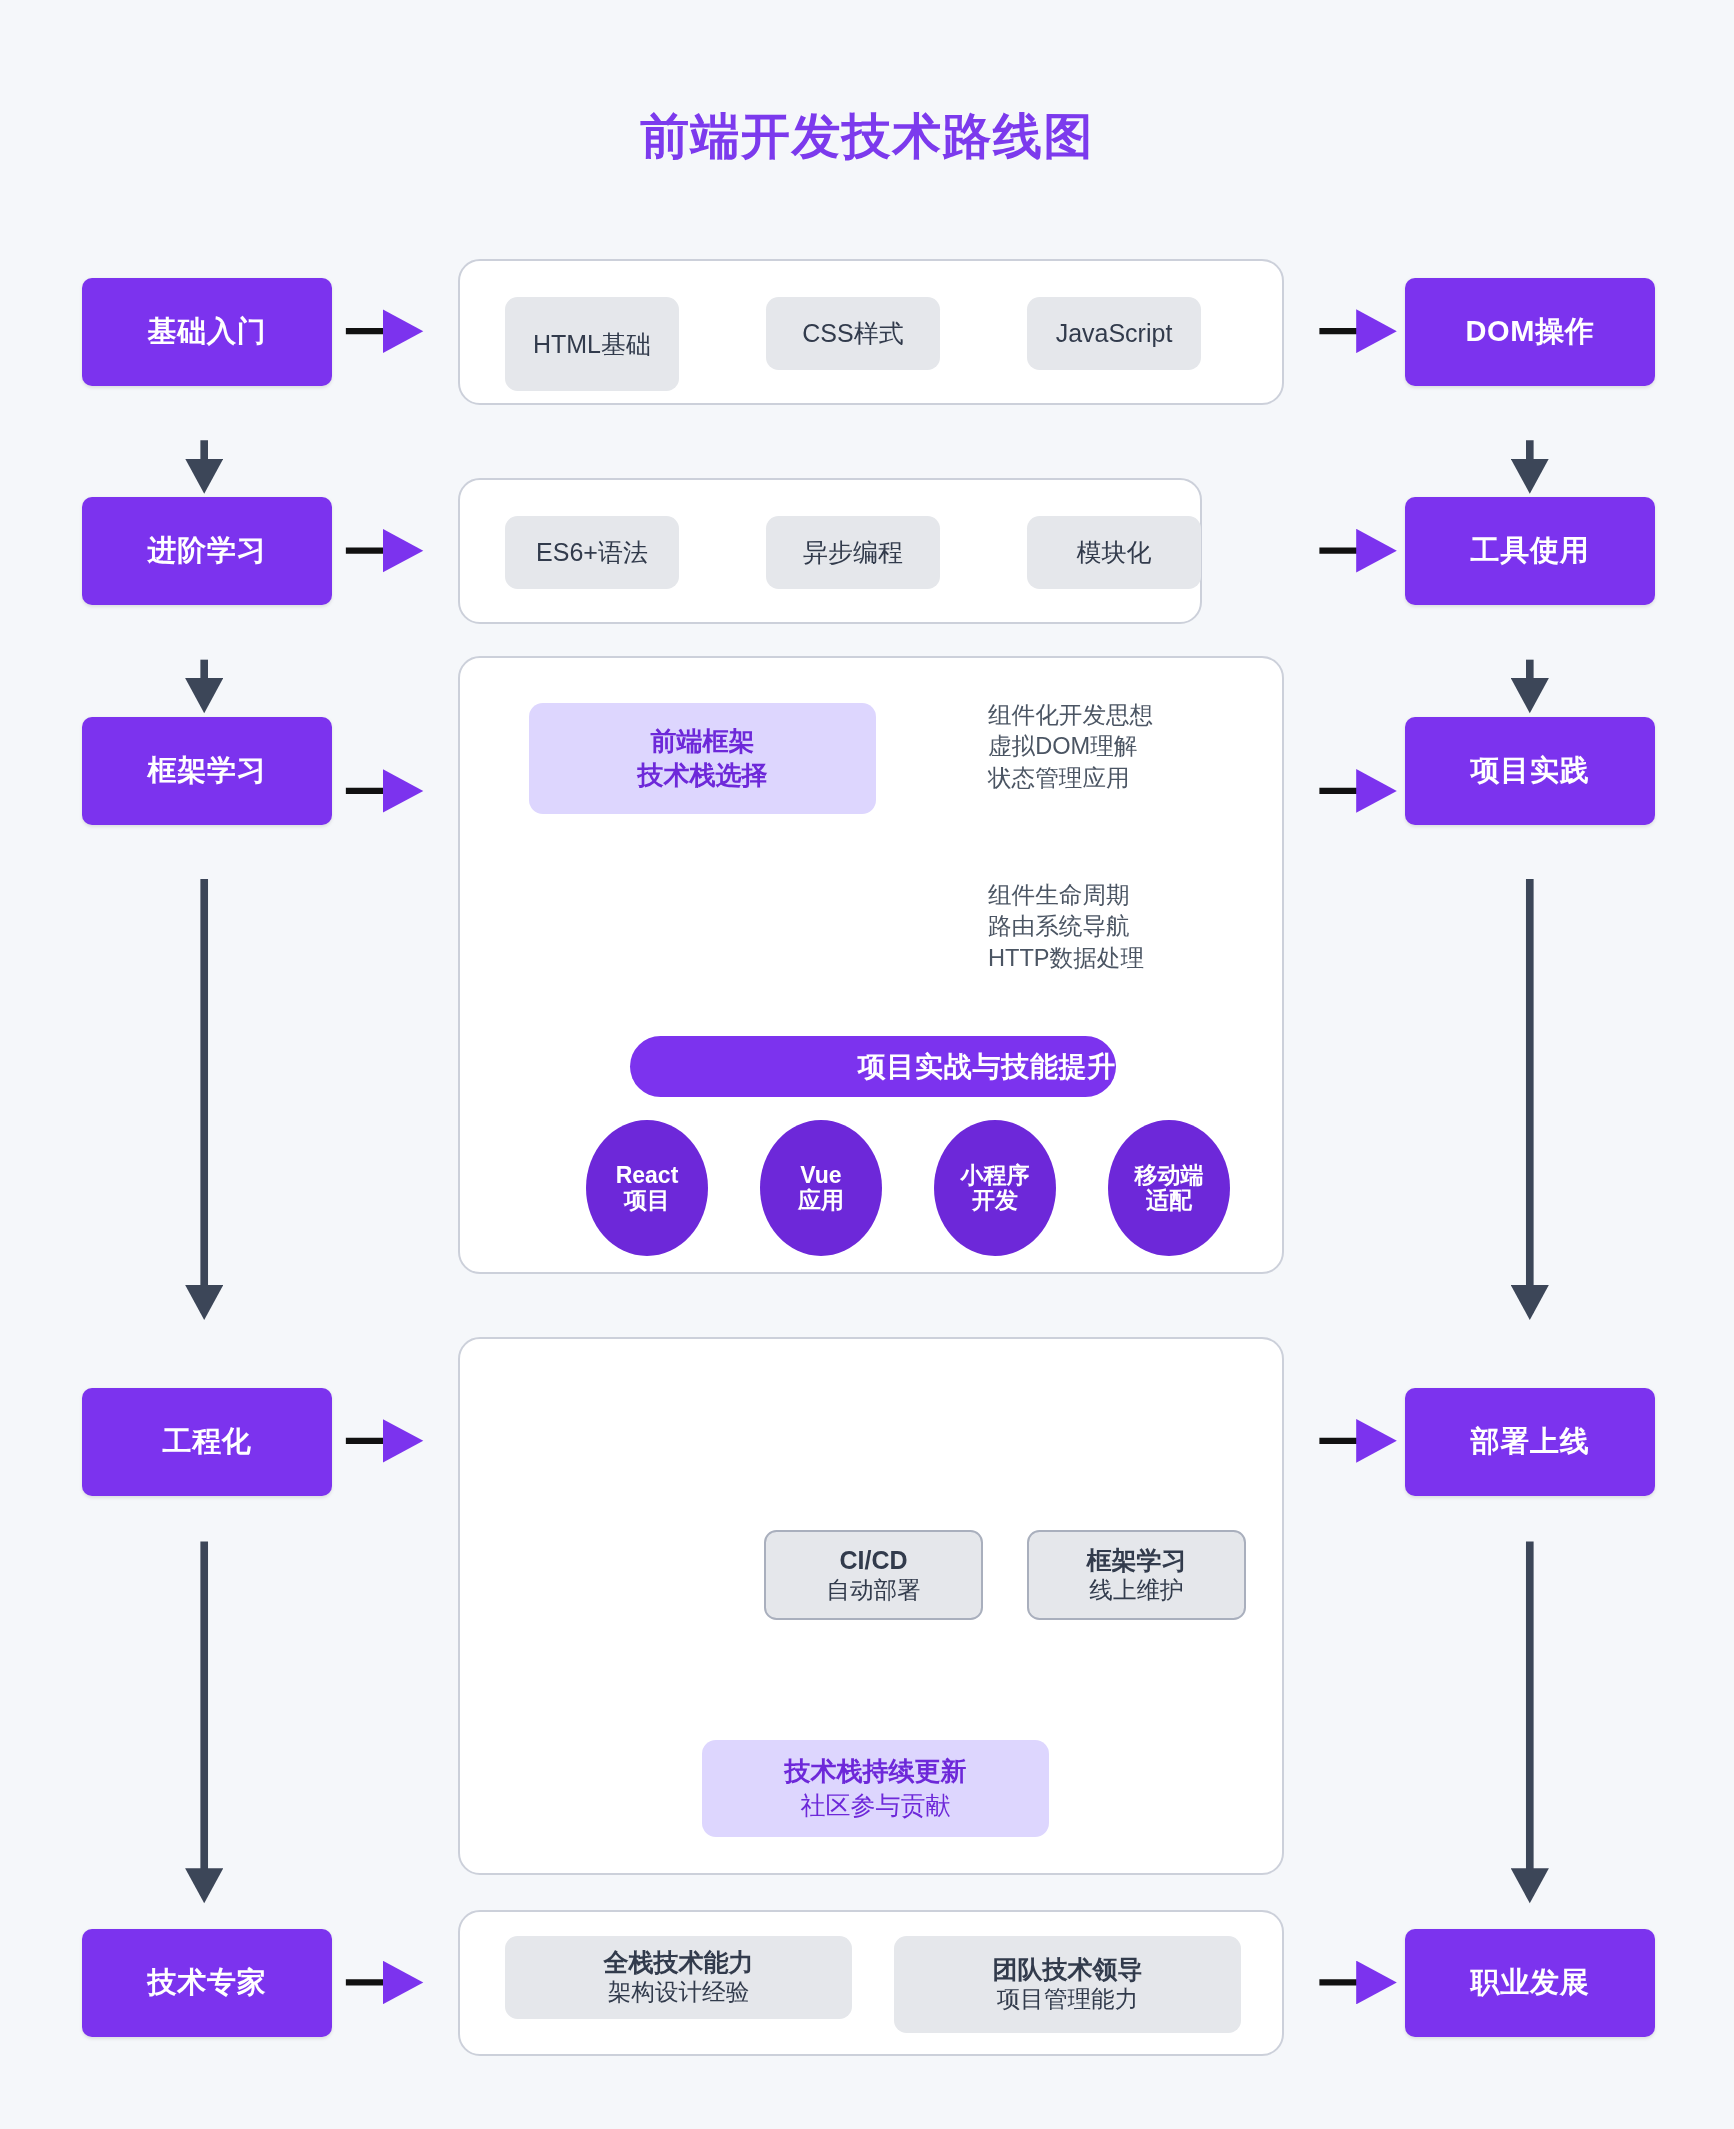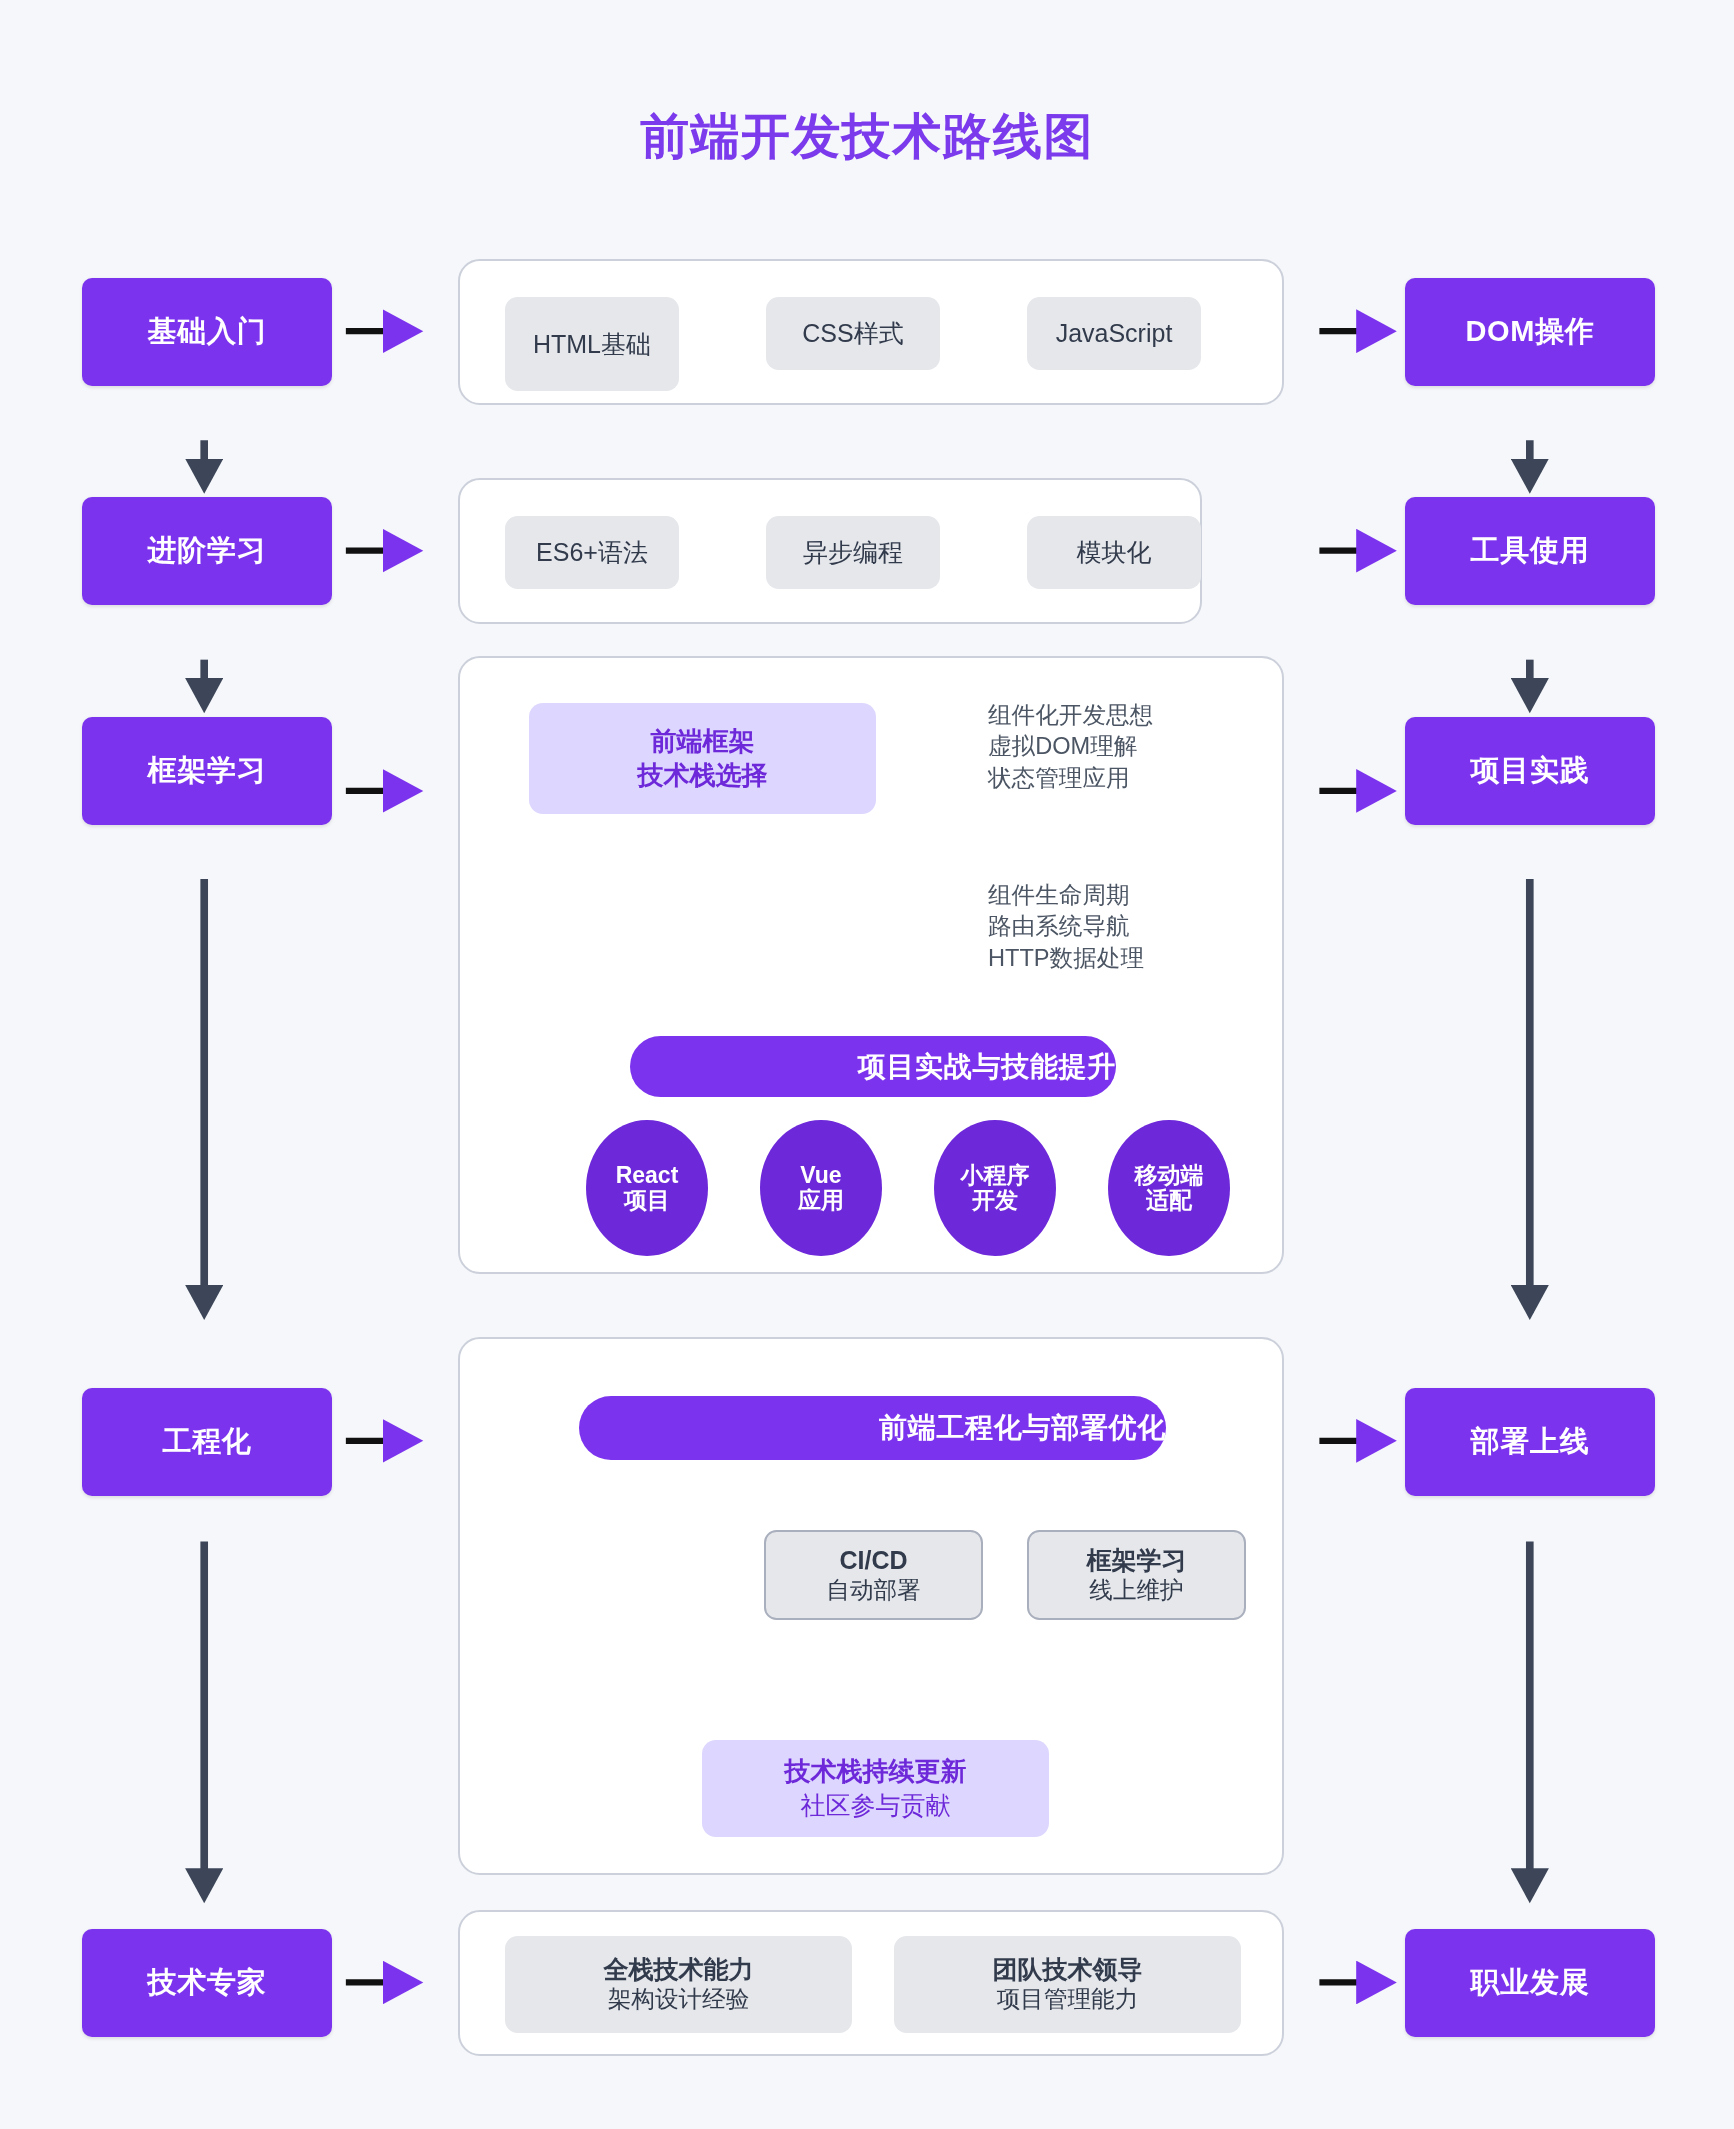--- a/index.html
+++ b/index.html
@@ -218,41 +218,38 @@
       <span class="c1">小程序</span>
       <span class="c2">开发</span>
     </div>
   <div class="circle" style="left:648px;top:462px;width:122px;height:136px;">
       <span class="c1">移动端</span>
       <span class="c2">适配</span>
     </div>
 </div>
 
 <div class="panel" style="left:458px;top:1337px;width:826px;height:538px;">
-  <div class="banner" style="left:119px;top:57px;width:587px;height:64px;">
-      <span>前端工程化与部署优化</span>
-    </div>
 
   <div class="chip two bordered" style="left:304px;top:191px;width:219px;height:90px;">
       <span class="t1">CI/CD</span>
       <span class="t2">自动部署</span>
     </div>
   <div class="chip two bordered" style="left:567px;top:191px;width:219px;height:90px;">
       <span class="t1">框架学习</span>
       <span class="t2">线上维护</span>
     </div>
 
   <div class="lav sub" style="left:242px;top:401px;width:347px;height:97px;">
     <span class="l1">技术栈持续更新</span>
     <span class="l2">社区参与贡献</span>
   </div>
 </div>
 
 <div class="panel" style="left:458px;top:1910px;width:826px;height:146px;">
-  <div class="chip two" style="left:45px;top:24px;width:347px;height:97px;">
+  <div class="chip two" style="left:45px;top:24px;width:347px;height:83px;">
       <span class="t1">全栈技术能力</span>
       <span class="t2">架构设计经验</span>
     </div>
   <div class="chip two" style="left:434px;top:24px;width:347px;height:97px;">
       <span class="t1">团队技术领导</span>
       <span class="t2">项目管理能力</span>
     </div>
 </div>
 
 

